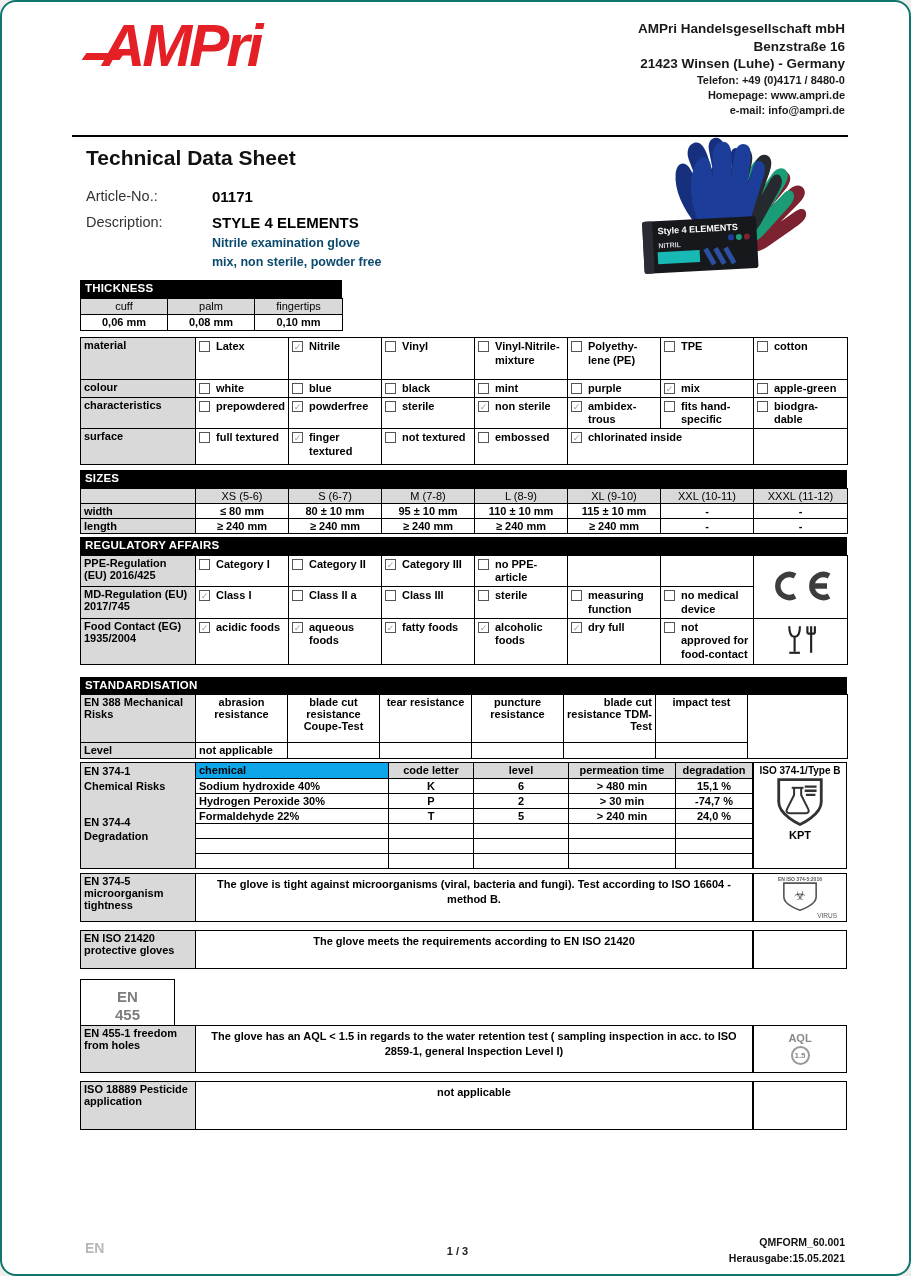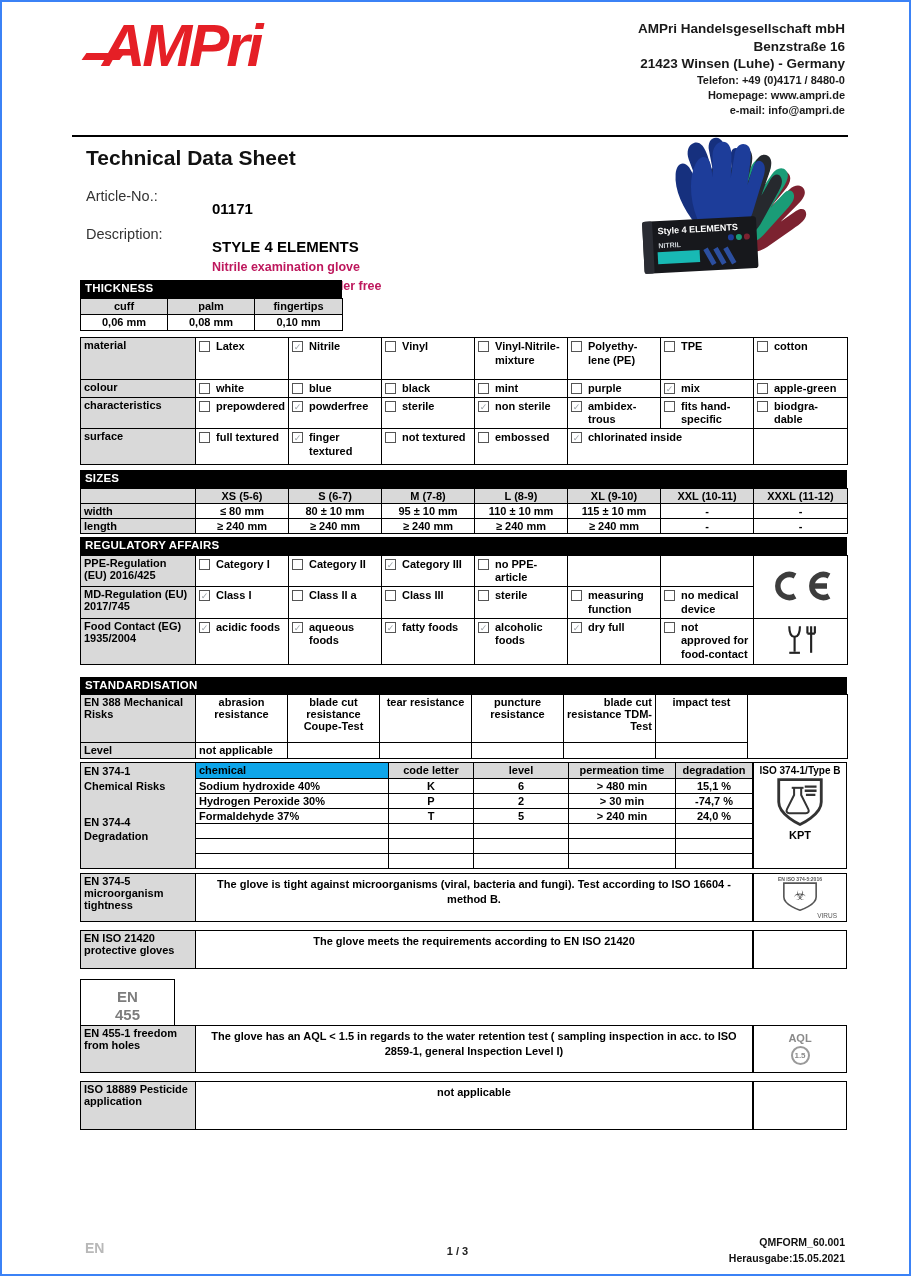--- a/index.html
+++ b/index.html
@@ -1,48 +1,48 @@
 <!DOCTYPE html>
 <html><head>
 <meta charset="utf-8">
 <style>
   * { margin:0; padding:0; box-sizing:border-box; }
   html,body { width:911px; height:1276px; }
   body { font-family:"Liberation Sans", sans-serif; background:#eee; }
   .page { position:relative; width:911px; height:1276px; background:#fff;
-          border:2px solid #3b82f6; border-radius:0; overflow:hidden; }
+          border:2px solid #0f766e; border-radius:16px; overflow:hidden; }
 
   
   .logo { position:absolute; left:82px; top:14px; color:#e51f26; font-size:60px;
           font-weight:bold; font-style:italic; letter-spacing:-3px; line-height:1; }
   .logo .swash { display:inline-block; width:38px; height:7px; background:#e51f26;
           transform:skewX(-35deg); margin-right:-20px; vertical-align:6px; }
   .company { position:absolute; right:64px; top:18px; text-align:right; font-weight:bold; color:#1a1a1a; }
   .company .big { font-size:13.5px; line-height:1.3; }
   .company .small { font-size:11px; line-height:1.4; }
   .rule { position:absolute; left:70px; top:133px; width:776px; border-top:2px solid #000; }
 
   
   .title { position:absolute; left:84px; top:144px; font-size:21px; font-weight:bold; color:#111; }
   .meta { position:absolute; left:84px; top:186px; font-size:14.5px; color:#333; }
   .meta .row { display:flex; margin-bottom:9px; }
   .meta .lab { width:126px; }
-  .meta .val { font-weight:bold; color:#000;margin-top:12px; }
-  .meta .sub { font-weight:bold; font-size:12.5px; margin-top:5px; color:#be185d; }
+  .meta .val { font-weight:bold; color:#000; }
+  .meta .sub { font-weight:bold; font-size:12.5px; margin-top:5px; color:#0c4a6e; }
 
   .prodimg { position:absolute; left:636px; top:134px; width:210px; height:142px; }
 
   
   .flow { position:absolute; left:78px; top:278px; width:767px; }
   .bar { background:#000; color:#fff; font-weight:bold; font-size:11.5px;
          padding:2px 5px; line-height:1.2; letter-spacing:.2px; }
   table { border-collapse:collapse; table-layout:fixed; width:767px; border:1.5px solid #000; }
   td { border:1px solid #000; font-size:11px; vertical-align:top; padding:1px 3px; color:#000; }
   .lbl { background:#d9d9d9; font-weight:bold; }
-  .ghdr td { background:#d9d9d9; font-weight:bold; text-align:center; }
+  .ghdr td { background:#d9d9d9; font-weight:normal; text-align:center; }
   .cval td { text-align:center; font-weight:bold; }
   .ow { display:flex; gap:6px; padding-top:1px; }
   .cb { flex:0 0 11px; width:11px; height:11px; border:1px solid #555; background:#fff;
         font-size:9px; line-height:10px; color:#98a0a6; text-align:center; margin-top:1px; }
   .opt { font-weight:bold; line-height:1.25; }
   .sp6 { height:6px; } .sp5 { height:5px; } .sp3 { height:3px; } .sp12 { height:12px; }
   .sp8 { height:8px; } .sp4 { height:4px; } .sp10 { height:10px; }
 
   .thk { width:262px; }
   .thk td { height:16px; text-align:center; }
@@ -605,21 +605,21 @@
           <td>15,1 %</td>
         </tr>
         <tr class="h15 cval">
           <td style="text-align:left">Hydrogen Peroxide 30%</td>
           <td>P</td>
           <td>2</td>
           <td>&gt; 30 min</td>
           <td>-74,7 %</td>
         </tr>
         <tr class="h15 cval">
-          <td style="text-align:left">Formaldehyde 37%</td>
+          <td style="text-align:left">Formaldehyde 22%</td>
           <td>T</td>
           <td>5</td>
           <td>&gt; 240 min</td>
           <td>24,0 %</td>
         </tr>
         <tr class="h15">
               <td></td>
               <td></td>
               <td></td>
               <td></td>

